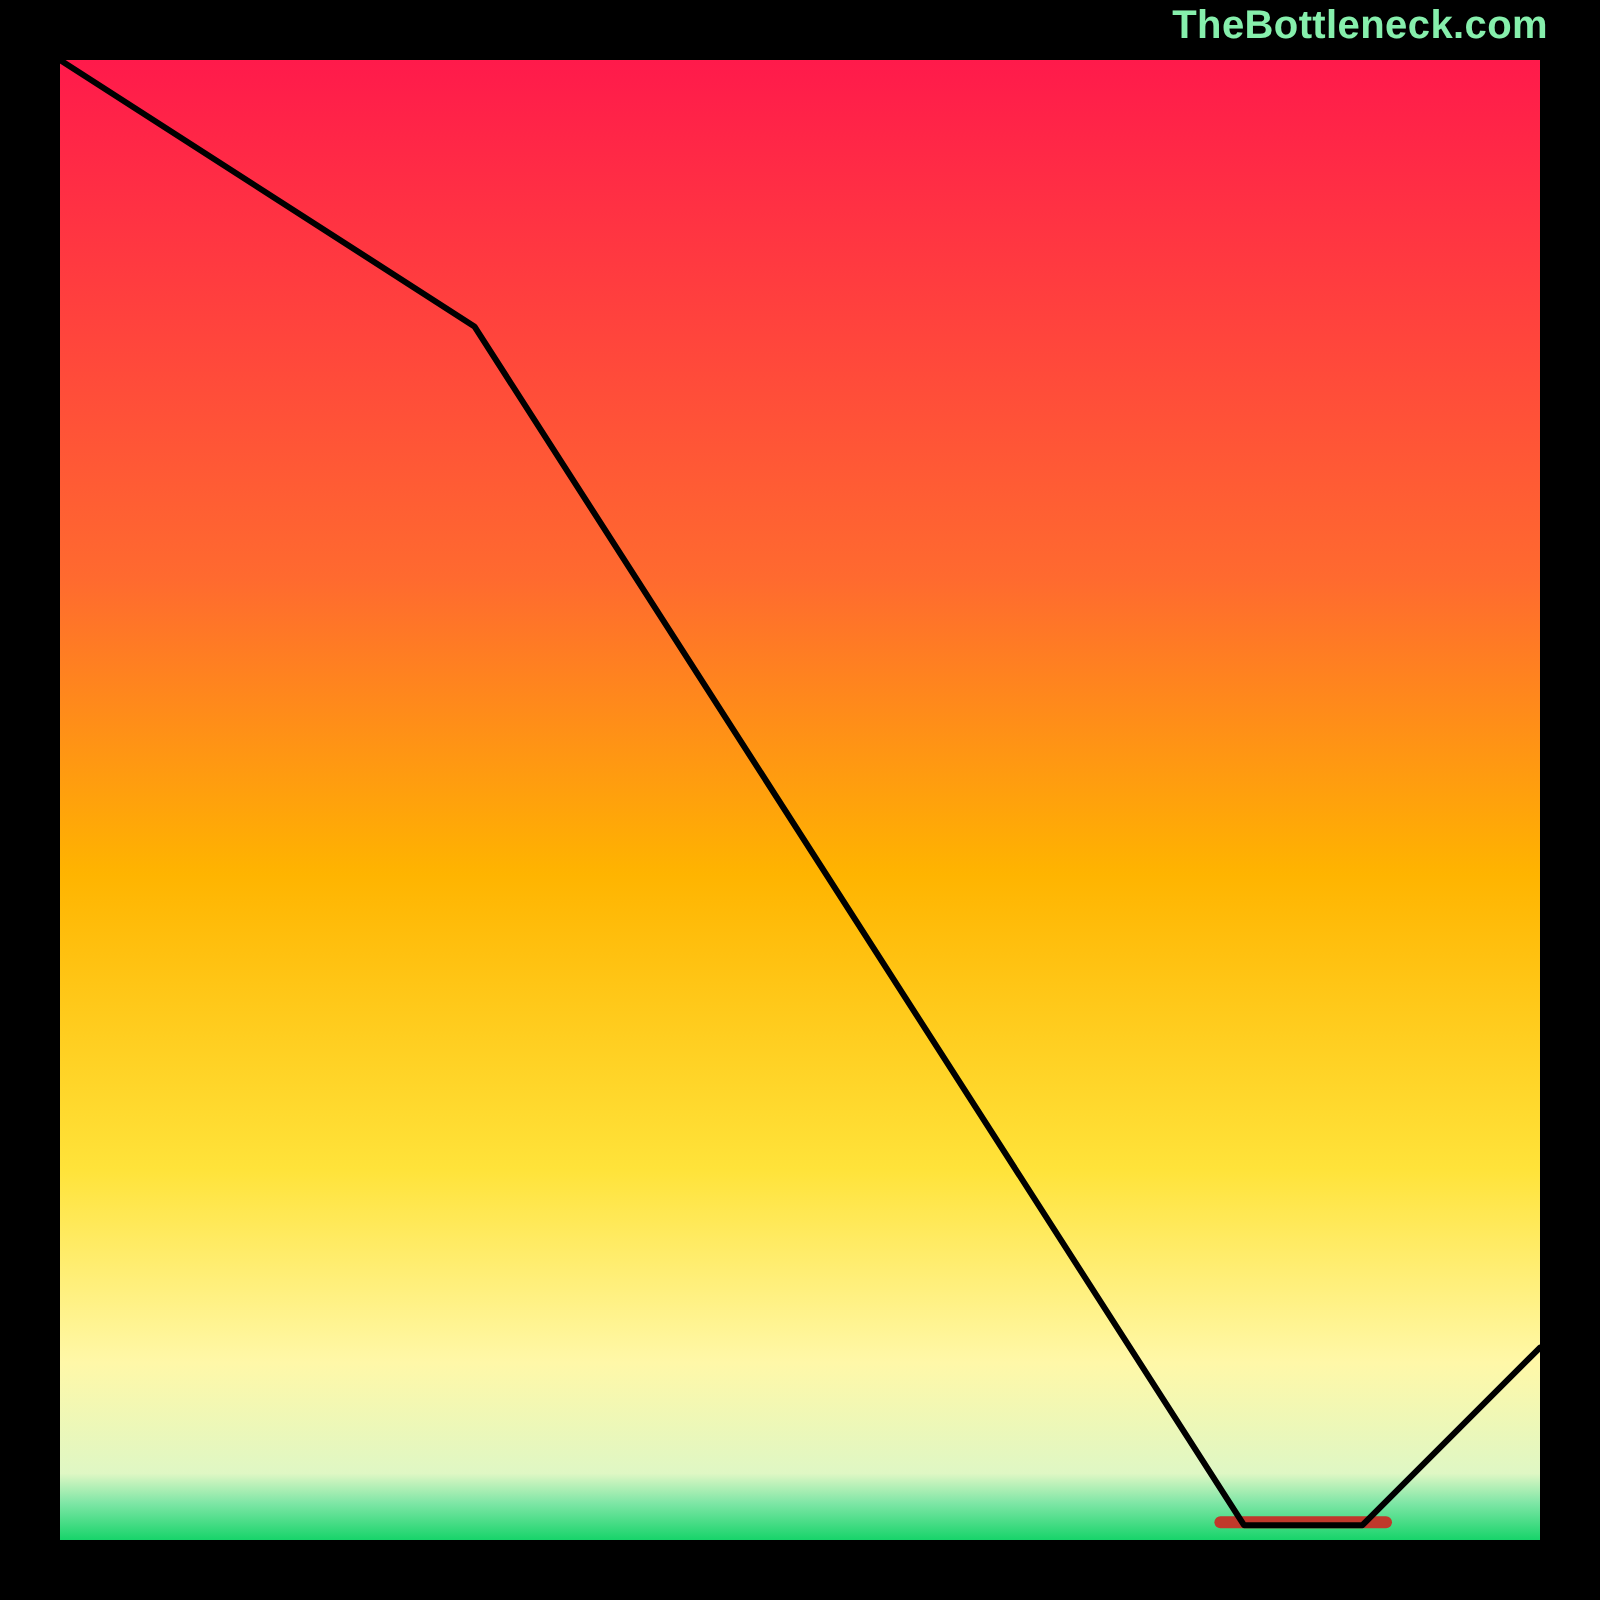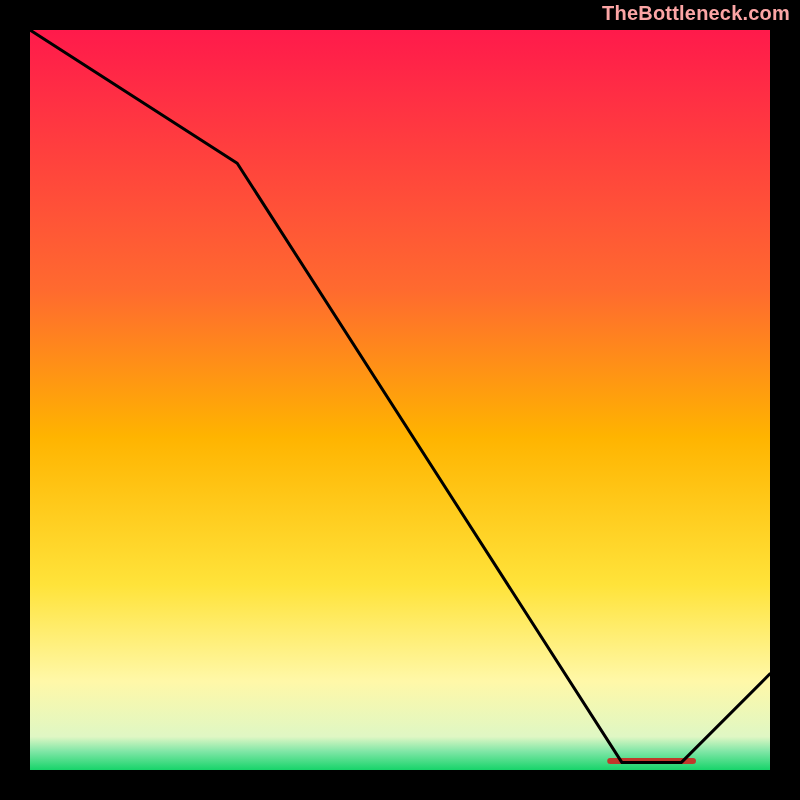--- a/index.html
+++ b/index.html
@@ -13,22 +13,22 @@
   }
   .outer {
     position: relative;
     width: 800px;
     height: 800px;
     background: #000;
   }
   .attribution {
     position: absolute;
     top: 2px;
-    right: 10px;
-    color: #fca5a5;
+    right: 26px;
+    color: #86efac;
     font-size: 20px;
     font-weight: 600;
     letter-spacing: 0.2px;
   }
   svg.chart {
     position: absolute;
     left: 0;
     top: 0;
   }
 </style>

